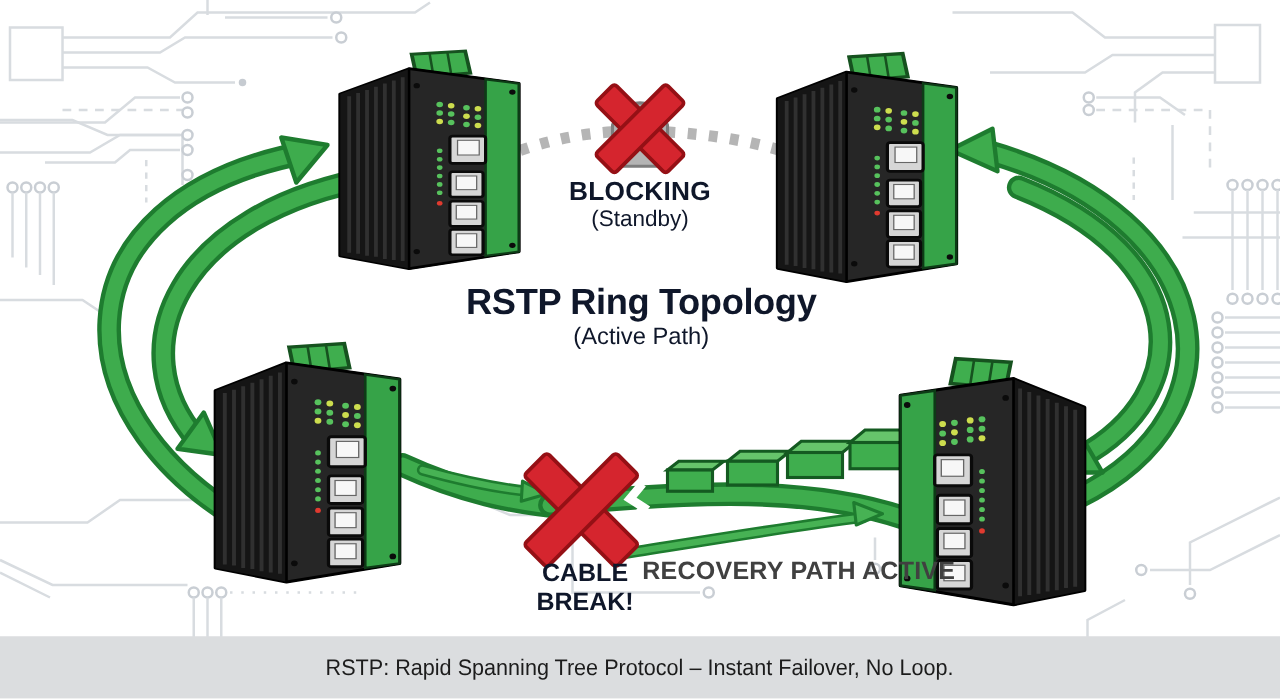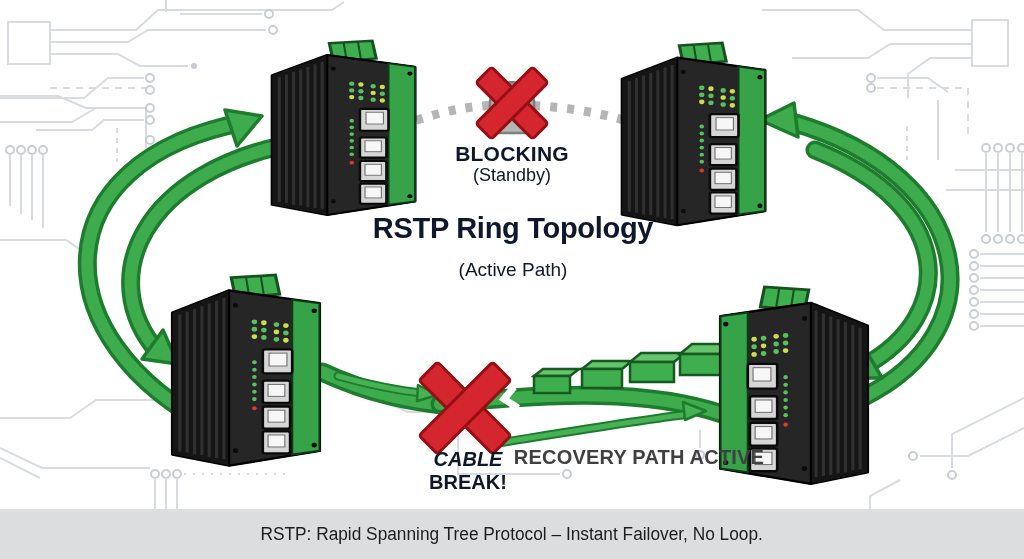--- a/index.html
+++ b/index.html
@@ -4,23 +4,23 @@
 <style>
   html,body{margin:0;padding:0;background:#ffffff;}
   #stage{
     position:relative;width:1024px;height:559px;overflow:hidden;
     background:#ffffff;font-family:"Liberation Sans",sans-serif;
   }
   #diagram-svg{position:absolute;left:0;top:0;}
   .lbl{position:absolute;transform:translateX(-50%);text-align:center;white-space:nowrap;color:#0f172a;}
   #blocking-label{left:512px;top:142px;font-size:21px;font-weight:bold;letter-spacing:0.2px;}
   #standby-label{left:512px;top:165px;font-size:18px;}
-  #main-title{left:513px;top:212px;font-size:29px;font-weight:bold;letter-spacing:-0.3px;}
+  #main-title{left:513px;top:226px;font-size:29px;font-weight:bold;letter-spacing:-0.3px;}
   #main-subtitle{left:513px;top:259px;font-size:19px;}
-  #cable-break-l1{left:468px;top:448px;font-size:20px;font-weight:bold;font-style:italic;}
+  #cable-break-l1{left:468px;top:448px;font-size:20px;font-weight:bold;}
   #cable-break-l2{left:468px;top:471px;font-size:20px;font-weight:bold;}
   #recovery-label{left:639px;top:446px;font-size:20px;font-weight:bold;color:#404040;letter-spacing:0.2px;}
   #recovery-sub{left:639px;top:470px;font-size:18px;}
   #caption-bar{
     position:absolute;left:0;right:0;bottom:0;height:50px;background:#DBDDDF;
     display:flex;align-items:center;justify-content:center;
   }
   #caption-text{font-size:18px;color:#1c1c1c;transform:scaleX(0.96);letter-spacing:0px;}
 
   

